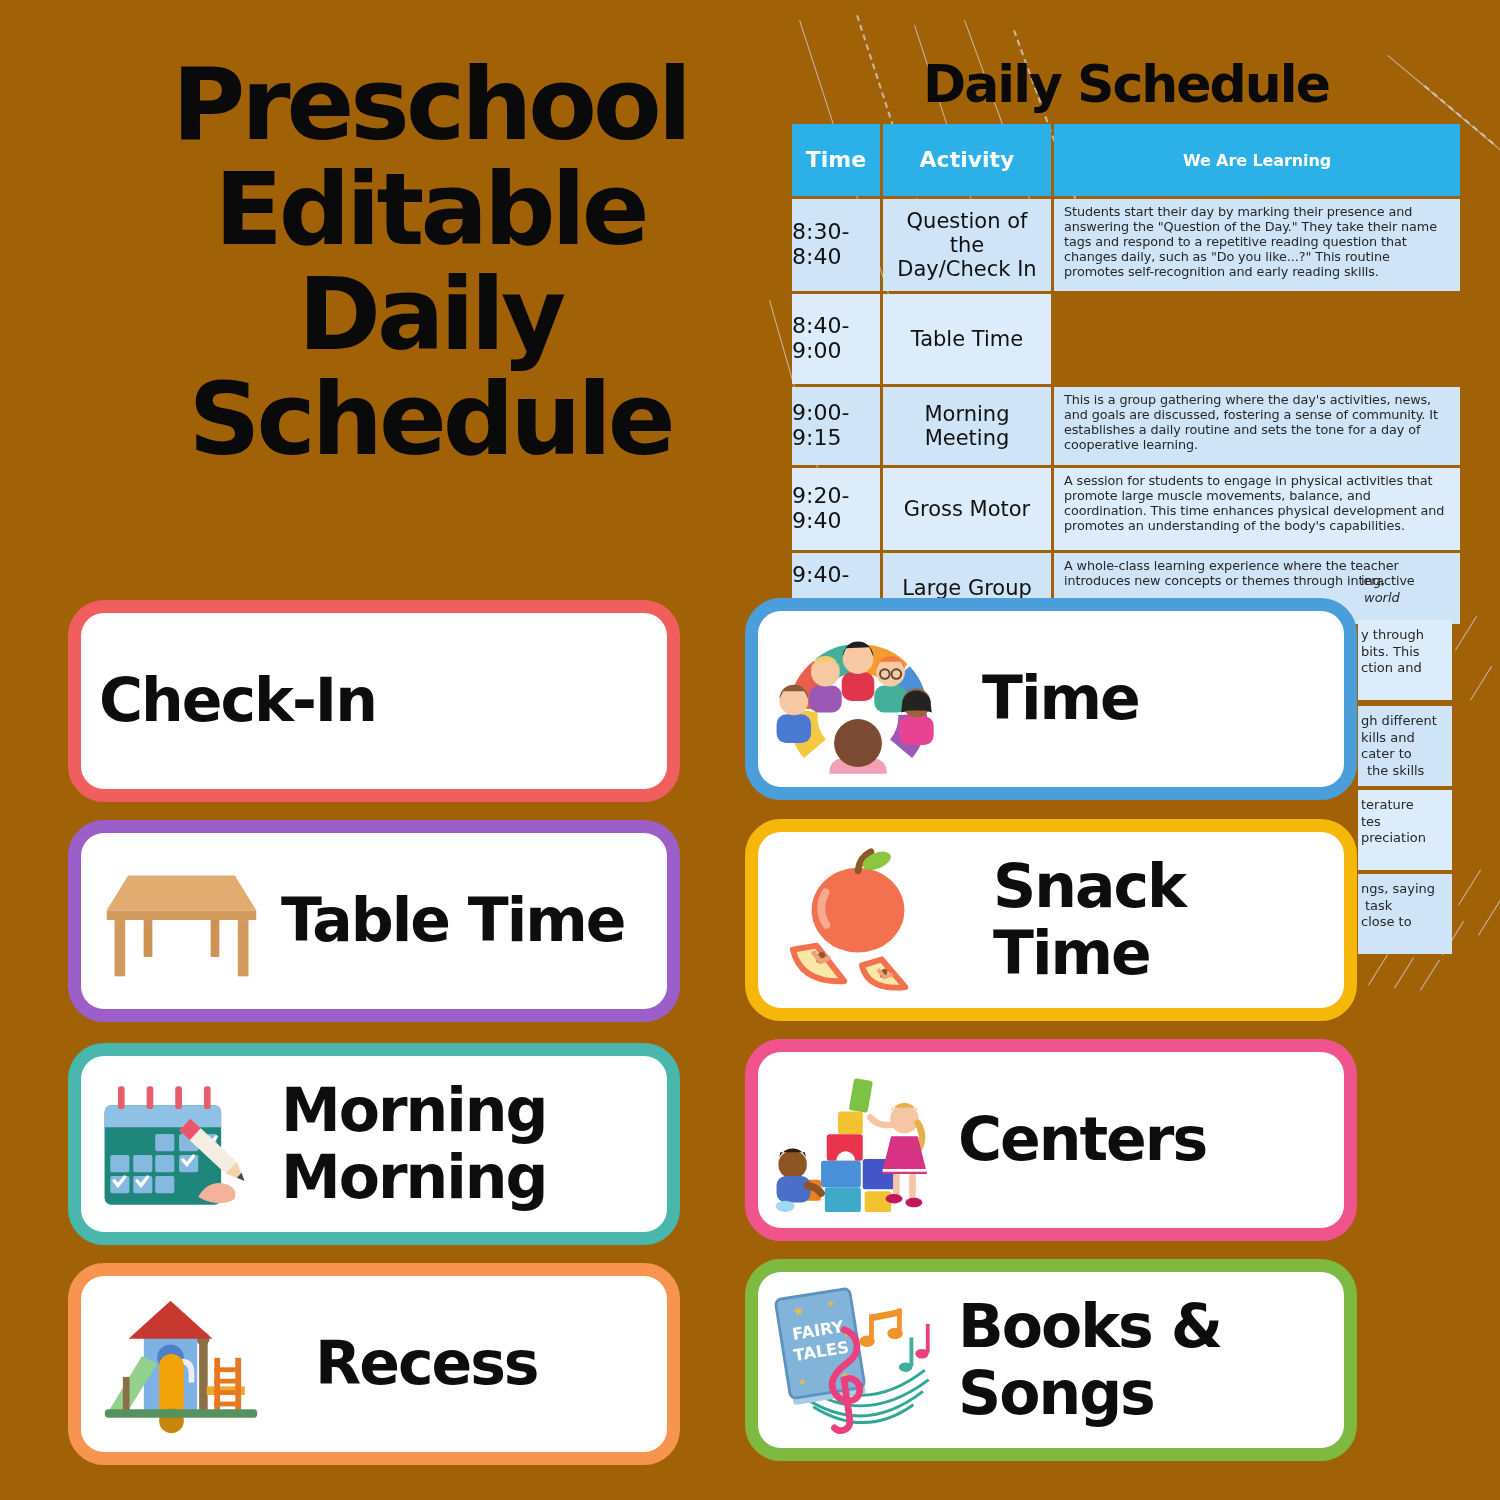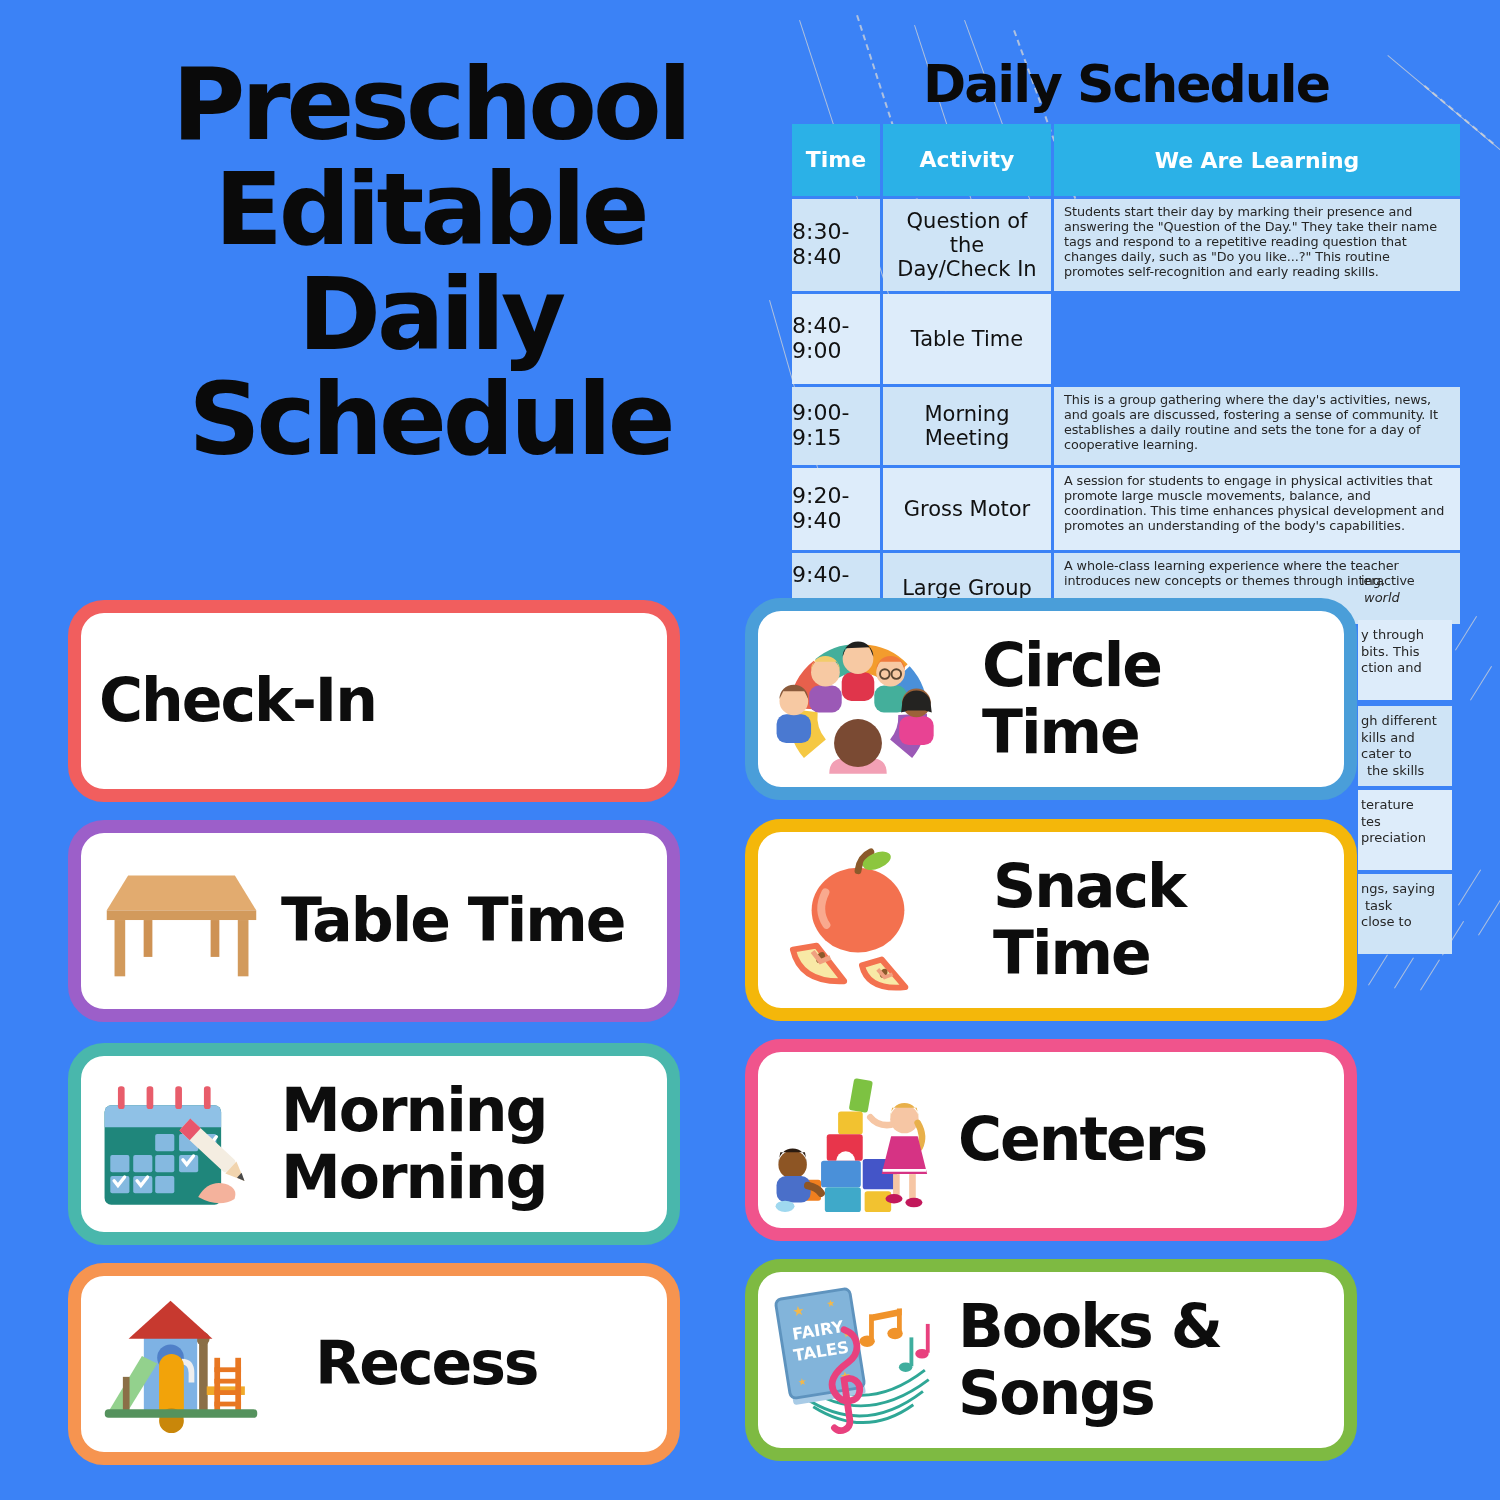--- a/index.html
+++ b/index.html
@@ -1,17 +1,17 @@
 <!DOCTYPE html>
 <html><head>
 <meta charset="utf-8">
 <style>
   html,body{margin:0;padding:0;background:#ffffff;}
   .canvas{
-    position:relative; width:1500px; height:1500px; background:#3b82f6;
+    position:relative; width:1500px; height:1500px; background:#a16207;
     overflow:hidden; font-family:"DejaVu Sans","Liberation Sans",sans-serif;
   }
   
   .diag{position:absolute; height:0; border-top:2px solid #d6d6d6; transform-origin:left top; opacity:.75;}
   .diag.dash{border-top-style:dashed; border-top-width:2px;}
   .diag.thin{border-top-width:1.5px;}
   
   .main-title{
     position:absolute; left:120px; top:52px; width:620px; margin:0;
     text-align:center; color:#0a0a0a; font-weight:800;
@@ -87,21 +87,21 @@
     <span>Editable</span>
     <span>Daily</span>
     <span>Schedule</span>
   </h1>
 
   <section class="schedule">
     <h2 class="schedule-title">Daily Schedule</h2>
     <div class="thead">
       <div class="cell c-time">Time</div>
       <div class="cell c-act">Activity</div>
-      <div class="cell c-learn" style="display:flex;align-items:center;justify-content:center;font-size:22px;padding:0;">We Are Learning</div>
+      <div class="cell c-learn" style="display:flex;align-items:center;justify-content:center;font-size:16px;padding:0;">We Are Learning</div>
     </div>
 
     <div class="trow odd" style="height:92px;">
       <div class="c-time">
         <span>8:30-</span>
         <span>8:40</span>
       </div>
       <div class="c-act">Question of the Day/Check In</div>
       <div class="c-learn">Students start their day by marking their presence and answering the "Question of the Day." They take their name tags and respond to a repetitive reading question that changes daily, such as "Do you like...?" This routine promotes self-recognition and early reading skills.</div>
     </div>
@@ -300,21 +300,20 @@
 
         <rect x="138" y="98" width="36" height="30" rx="10" fill="#E84393"></rect>
         <circle cx="156" cy="84" r="15" fill="#9C6238"></circle>
         <path d="M141 86 a15 15 0 0 1 30 0 l1 8 -7 -2 -18 0 -7 2 Z" fill="#242321"></path>
 
         <path d="M65 158 q0 -14 12 -16 q-4 -26 18 -26 q22 0 18 26 q12 2 12 16 Z" fill="#F2A0B5"></path>
         <circle cx="95" cy="126" r="25" fill="#7A4A33"></circle>
       </svg>
     </div>
     <div class="label" style="padding-left:24px;">
-      <span>Circle</span>
       <span>Time</span>
     </div>
   </div>
 
   <div class="card" style="left: 745px; top: 819px; gap: 11px; --c: #F4B70A;">
     <div class="icon">
       <svg width="158" height="150" viewBox="0 0 160 152">
         <ellipse cx="80" cy="66" rx="47" ry="43" fill="#F3714F"></ellipse>
         <path d="M47 48 q-9 18 1 33" stroke="#F9A98E" stroke-width="8" fill="none" stroke-linecap="round"></path>
         <path d="M80 26 q2 -14 13 -19" stroke="#8B5A2B" stroke-width="7" fill="none" stroke-linecap="round"></path>

